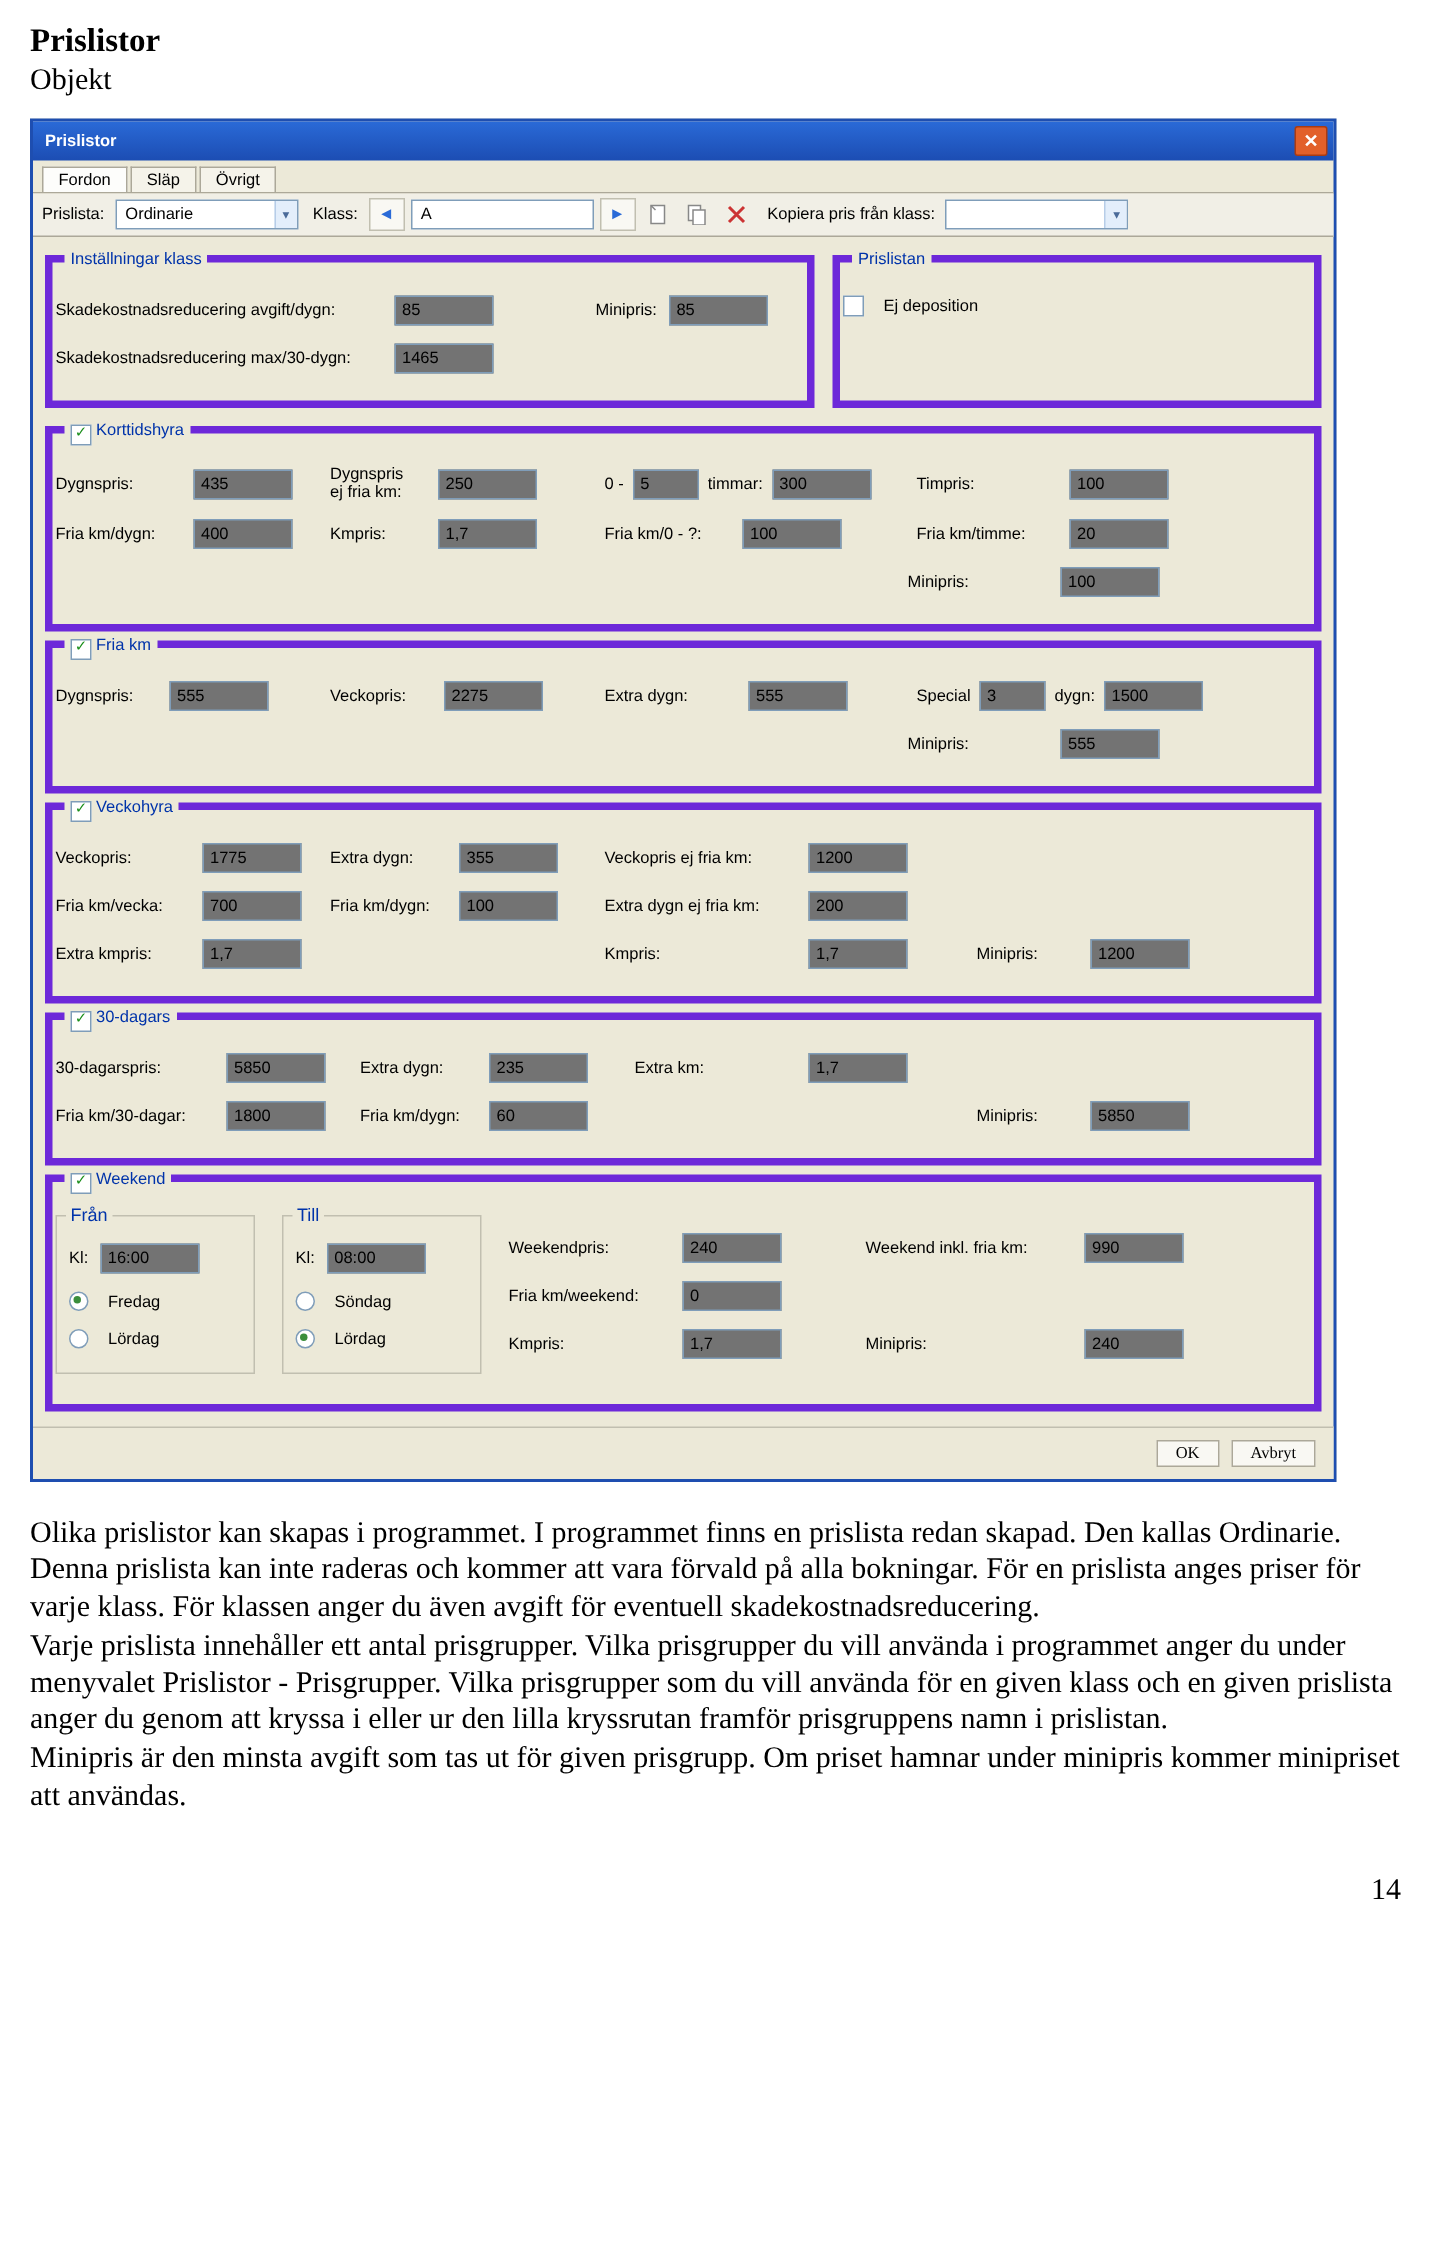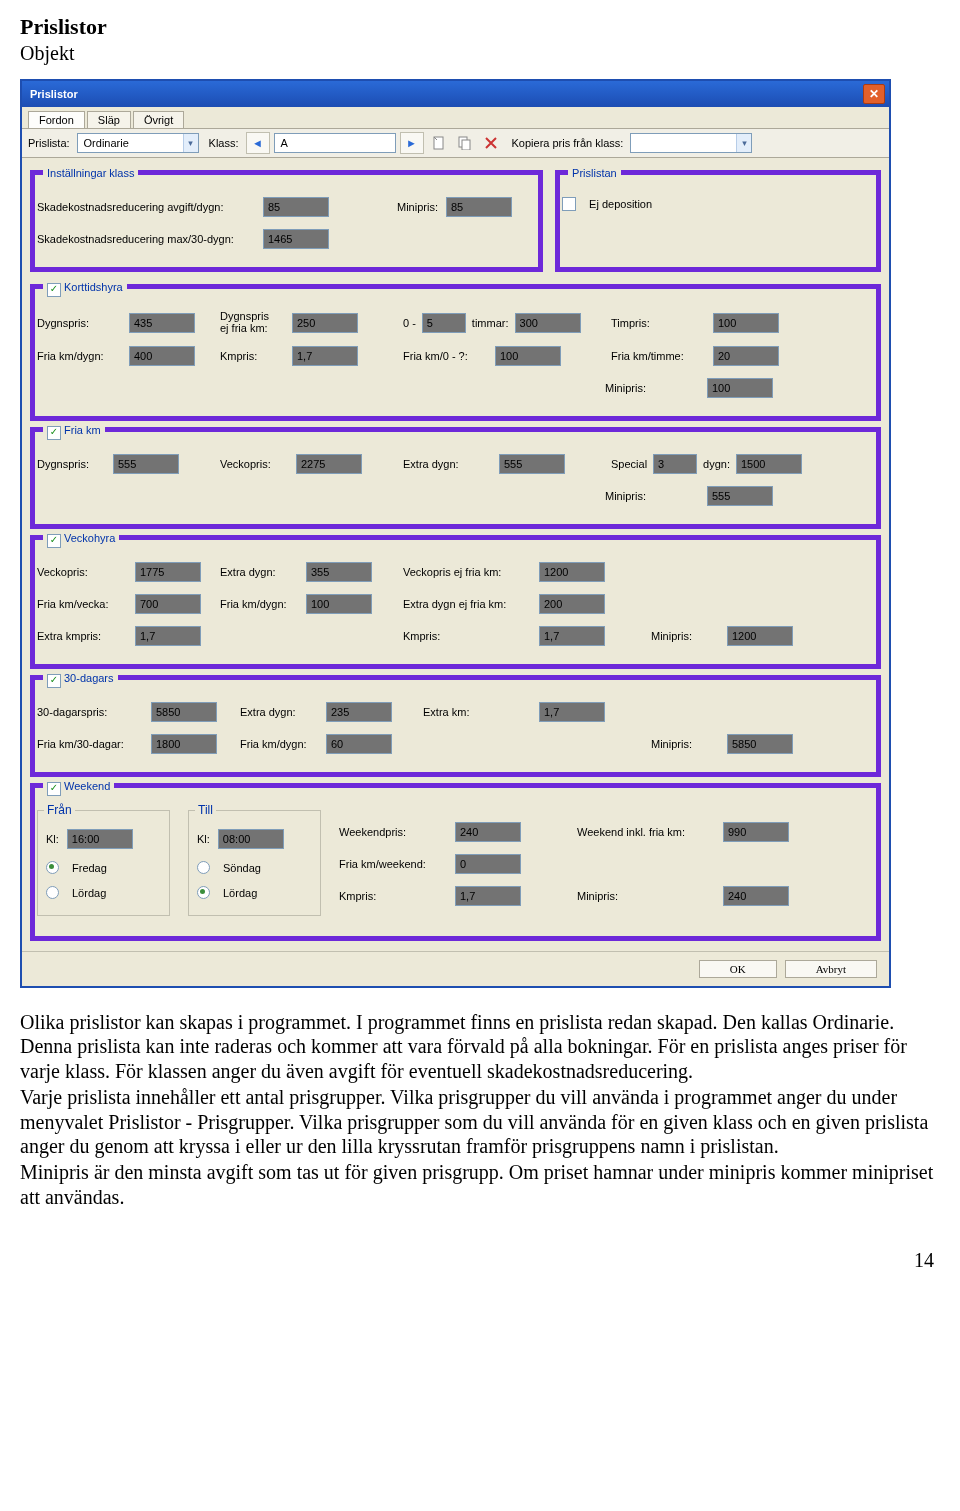--- a/index.html
+++ b/index.html
@@ -29,21 +29,21 @@
 .cell{display:flex;align-items:center;gap:6px}
 .inp{border:1px solid #7f9db9;background:#737373;height:18px;padding:0 4px;display:flex;align-items:center}
 .inp.w60{width:56px}
 .inp.w38{width:34px}
 .chkbox{display:inline-block;width:12px;height:12px;border:1px solid #7f9db9;background:#fff;margin-right:5px}
 .radio{display:inline-block;width:11px;height:11px;border:1px solid #7f9db9;background:#fff;border-radius:50%;margin-right:5px;position:relative}
 .radio.on::after{content:"";position:absolute;top:2px;left:2px;width:5px;height:5px;border-radius:50%;background:#3b8e3b}
 .subbox{border:1px solid #c1bfb0;padding:6px 8px 4px;position:relative;margin-right:10px}
 .subbox .sublegend{position:absolute;top:-8px;left:6px;background:#ece9d8;padding:0 3px;color:#0033aa;font-size:12px}
 .btnbar{display:flex;justify-content:flex-end;gap:8px;padding:8px 12px;border-top:1px solid #c1bfb0;background:#ece9d8}
-.btn{border:1px solid #aca899;background:#f9f8f3;padding:2px 30px;font-family:Tahoma;font-size:11px}
+.btn{border:1px solid #aca899;background:#f9f8f3;padding:2px 12px;font-family:Tahoma;font-size:11px}
 .bodytext{font-family:"Times New Roman",serif;font-size:20px;margin-top:22px;line-height:1.22}
 .bodytext p{margin:0 0 2px}
 .pagenum{text-align:right;font-family:"Times New Roman",serif;font-size:20px;margin-top:40px;padding-right:6px}
 svg{display:block}
 </style>
 </head>
 <body>
 
 <div class="page-title">Prislistor</div>
 <div class="page-sub">Objekt</div>

